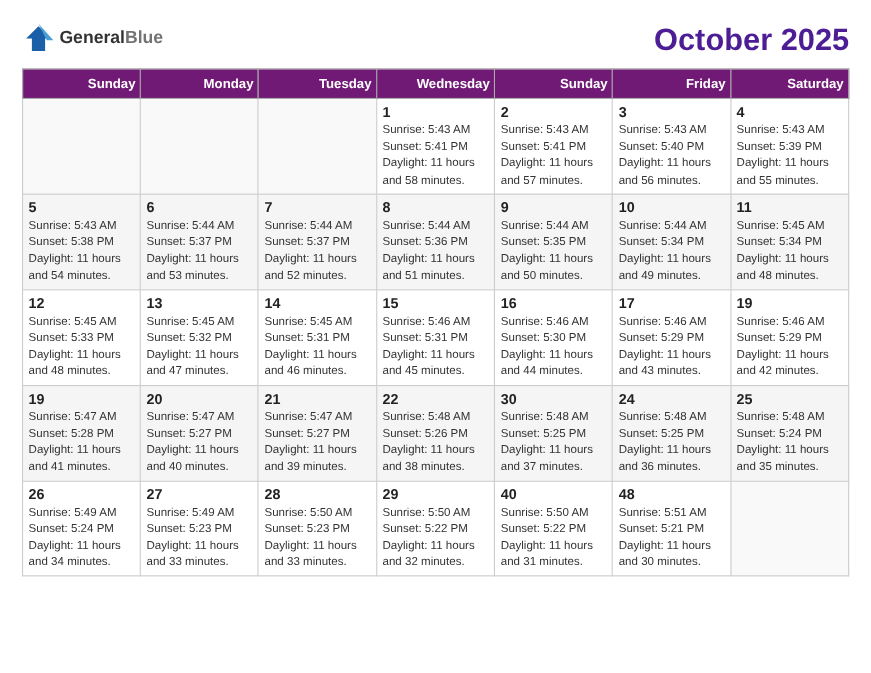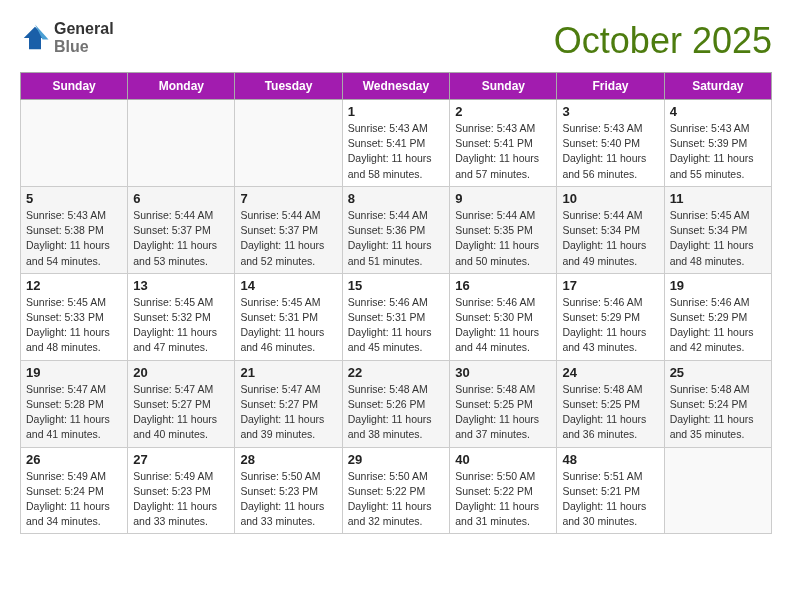--- a/index.html
+++ b/index.html
@@ -16,53 +16,53 @@
       align-items: flex-start;
       margin-bottom: 10px;
     }
     .logo {
       display: flex;
       align-items: center;
       gap: 4px;
     }
     .logo-text {
       display: flex;
-      flex-direction: column;
+      flex-direction: row;
       font-size: 16px;
       font-weight: bold;
       line-height: 1.1;
     }
     .logo-general { color: #333; }
     .logo-blue { color: #737373; }
     .logo-icon {
       width: 30px;
       height: 30px;
     }
     .title-section {
       text-align: right;
     }
     .month-title {
-      font-size: 36px;
-      font-weight: normal;
-      color: #4d7c0f;
+      font-size: 28px;
+      font-weight: bold;
+      color: #4c1d95;
     }
     .location-title {
       font-size: 16px;
       color: #333;
     }
     .calendar {
       width: 100%;
       border-collapse: collapse;
       font-size: 11px;
     }
     .calendar th {
-      background-color: #a21caf;
+      background-color: #701a75;
       color: #fff;
       padding: 6px 4px;
-      text-align: center;
+      text-align: right;
       font-size: 12px;
       font-weight: bold;
       border: 1px solid #aaa;
     }
     .calendar td {
       border: 1px solid #ccc;
       padding: 4px 5px;
       vertical-align: top;
       width: 108px;
       min-height: 80px;

